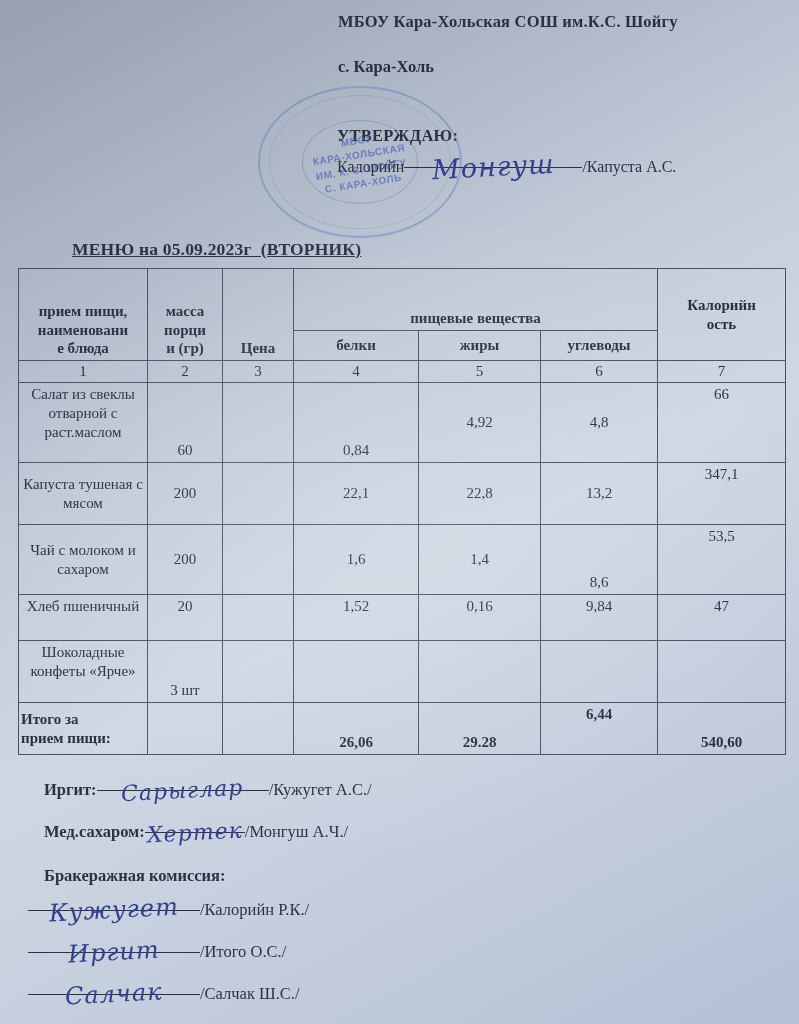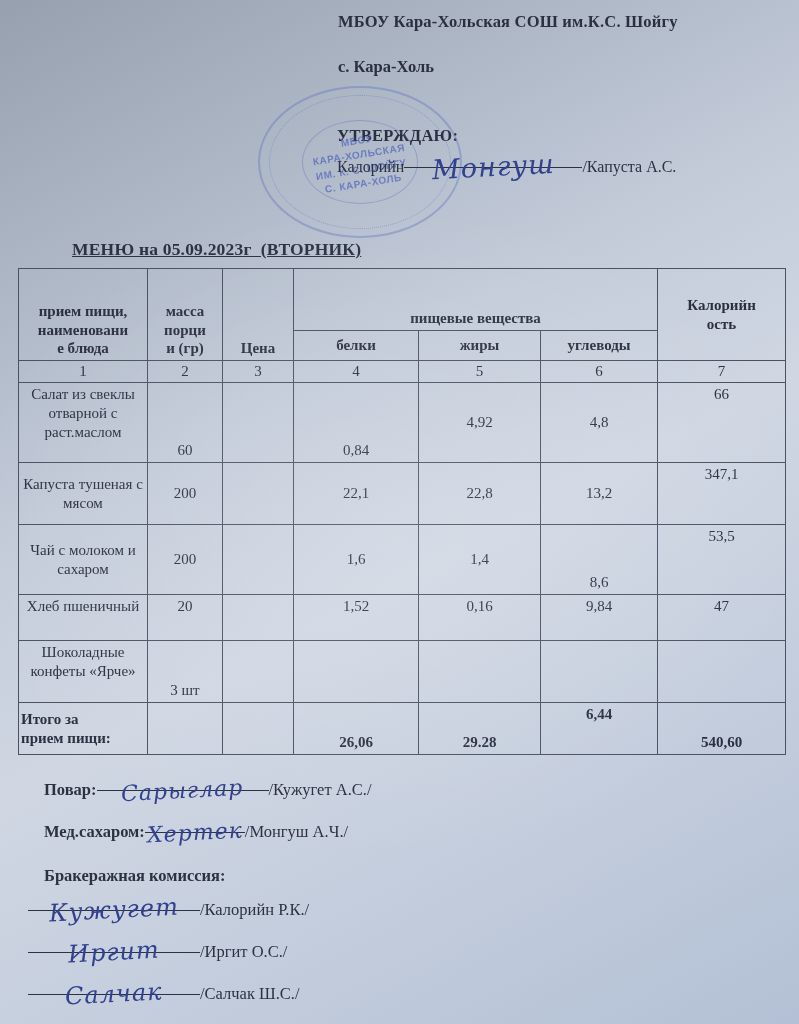--- a/index.html
+++ b/index.html
@@ -202,32 +202,32 @@
           <td class="v-mid"></td>
           <td class="v-bot">26,06</td>
           <td class="v-bot">29.28</td>
           <td class="v-top">6,44</td>
           <td class="v-bot">540,60</td>
         </tr>
       </tbody>
   </table>
 
   <div class="abs sign-row cook-row">
-    <span class="b">Повар:</span><span class="sig-underline" style="width:172px;"><span class="handwriting small-sig">Сарыглар</span></span><span>/Кужугет А.С./</span>
+    <span class="b">Иргит:</span><span class="sig-underline" style="width:172px;"><span class="handwriting small-sig">Сарыглар</span></span><span>/Кужугет А.С./</span>
   </div>
 
   <div class="abs sign-row med-row">
     <span class="b">Мед.сахаром:</span><span class="sig-underline" style="width:100px;"><span class="handwriting small-sig">Хертек</span></span><span>/Монгуш А.Ч./</span>
   </div>
 
   <div class="abs commission-heading b">Бракеражная комиссия:</div>
 
   <div class="abs sign-row member-row1">
     <span class="sig-underline" style="width:172px;"><span class="handwriting member-sig">Кужугет</span></span><span>/Калорийн Р.К./</span>
   </div>
   <div class="abs sign-row member-row2">
-    <span class="sig-underline" style="width:172px;"><span class="handwriting member-sig">Иргит</span></span><span>/Иргит О.С./</span>
+    <span class="sig-underline" style="width:172px;"><span class="handwriting member-sig">Иргит</span></span><span>/Итого О.С./</span>
   </div>
   <div class="abs sign-row member-row3">
     <span class="sig-underline" style="width:172px;"><span class="handwriting member-sig">Салчак</span></span><span>/Салчак Ш.С./</span>
   </div>
 
 </div>
 
 </body></html>

